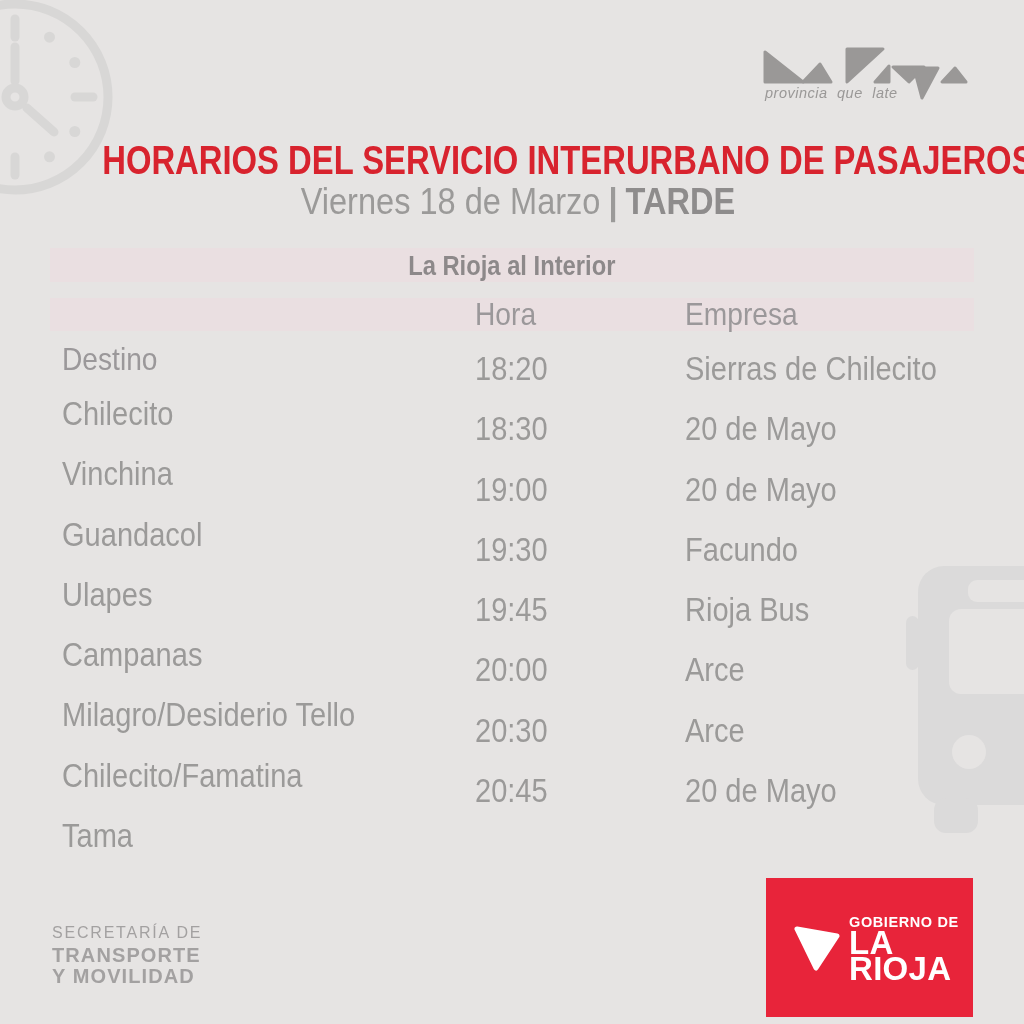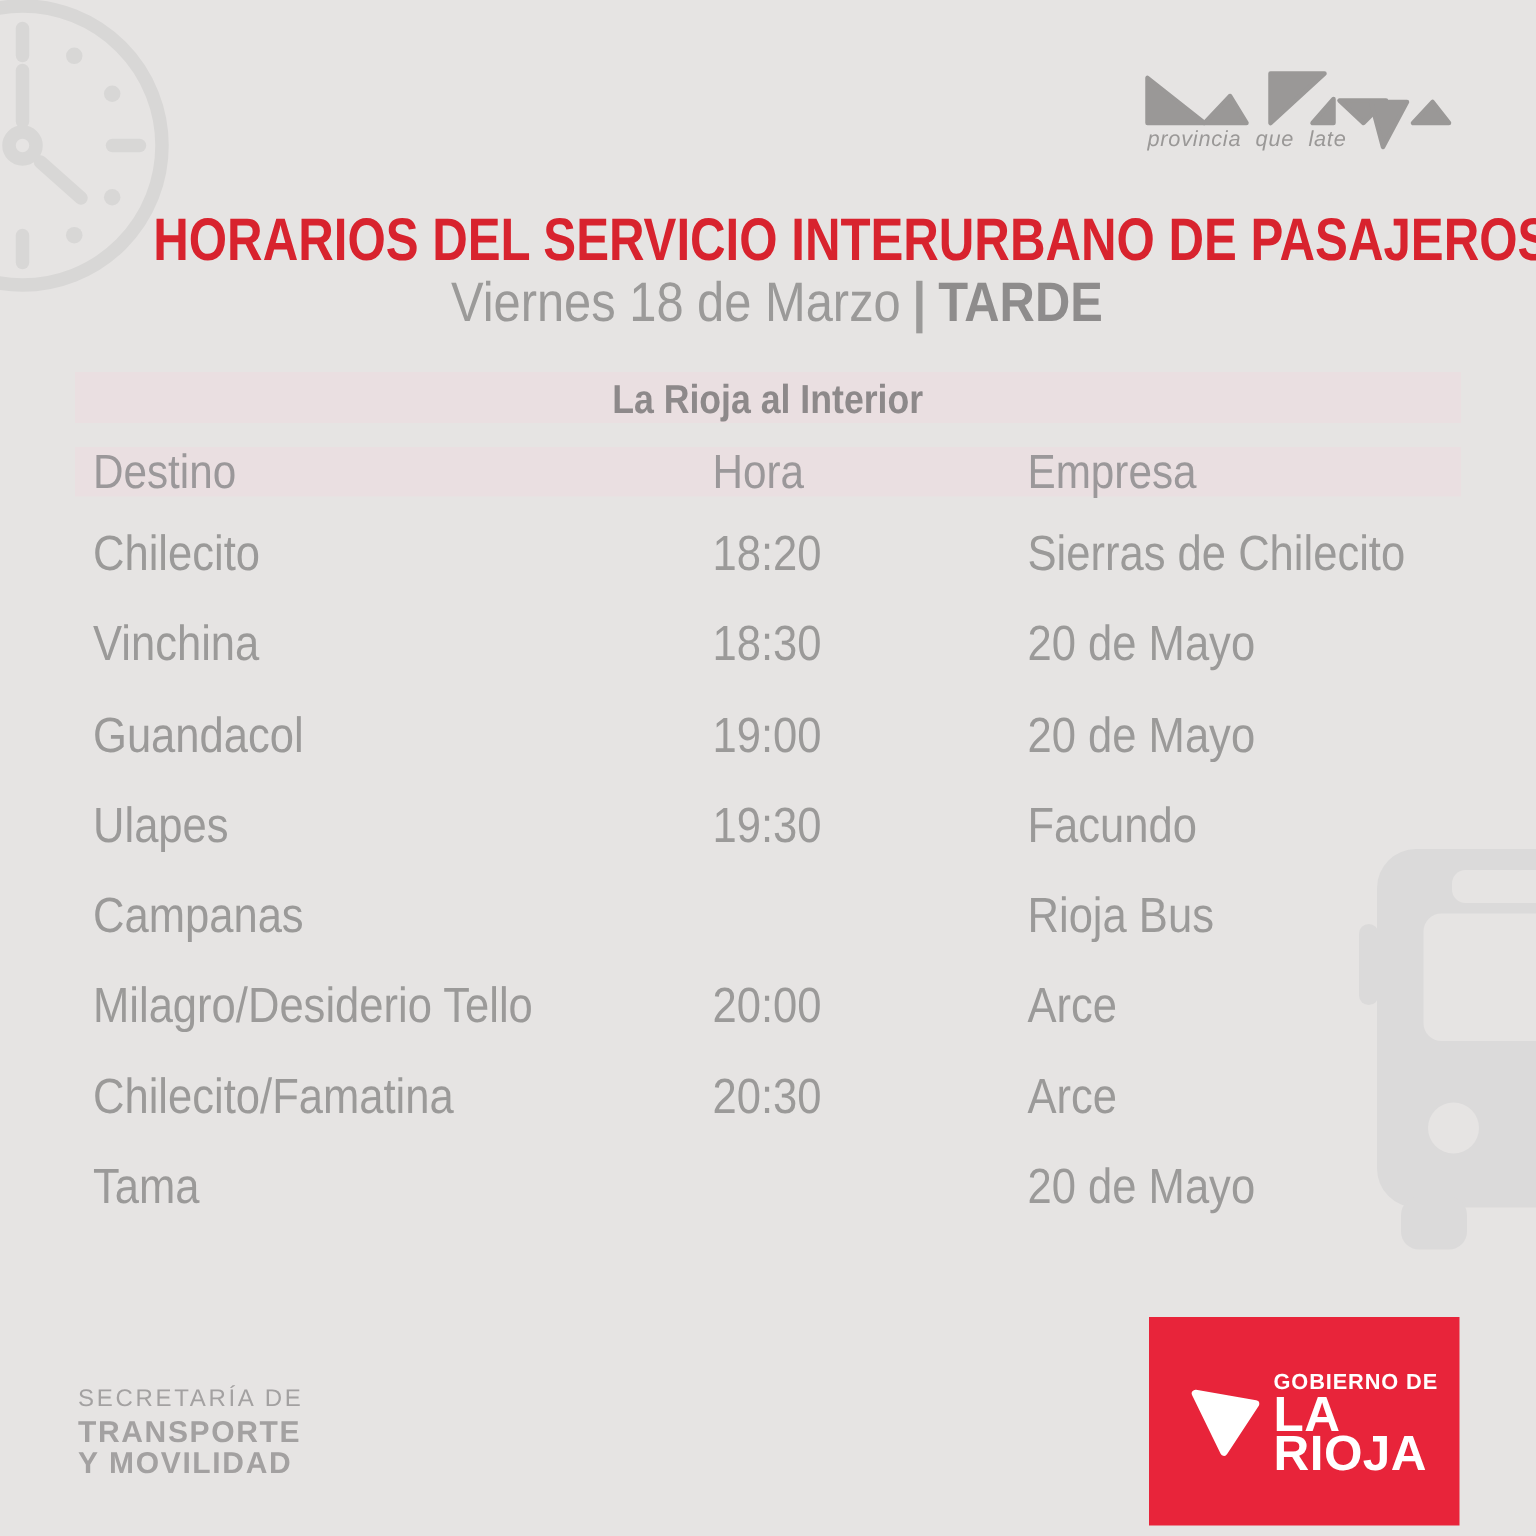--- a/index.html
+++ b/index.html
@@ -53,21 +53,21 @@
   
   .section-band{
     position:absolute;left:50px;top:248px;width:924px;height:34px;background:var(--band);
     display:flex;align-items:flex-end;justify-content:center;
     font-size:27px;font-weight:bold;color:var(--band-title);
   }
   .header-band{
     position:absolute;left:50px;top:298px;width:924px;height:33px;background:var(--band);
     font-size:32px;color:var(--header-gray);line-height:33px;
   }
-  .col-destino{position:absolute;left:12px;}
+  .col-destino{position:absolute;left:12px;margin-top:45px;}
   .col-hora{position:absolute;left:425px;}
   .col-empresa{position:absolute;left:635px;}
   .rows{position:absolute;left:50px;top:339px;width:924px;}
   .row{position:relative;height:60.3px;font-size:33px;color:var(--text-gray);line-height:60.3px;}
 
   
   .secretaria{position:absolute;left:52px;top:924px;color:var(--footer-gray);}
   .secretaria .l1{font-size:16px;letter-spacing:1.8px;margin-bottom:3px;}
   .secretaria .l2,.secretaria .l3{font-size:20px;font-weight:bold;letter-spacing:1.1px;line-height:21px;}
 
@@ -159,34 +159,36 @@
       <span class="col-hora"><span class="sqz-l">19:00</span></span>
       <span class="col-empresa"><span class="sqz-l">20 de Mayo</span></span>
     </div>
     <div class="row">
       <span class="col-destino"><span class="sqz-l">Ulapes</span></span>
       <span class="col-hora"><span class="sqz-l">19:30</span></span>
       <span class="col-empresa"><span class="sqz-l">Facundo</span></span>
     </div>
     <div class="row">
       <span class="col-destino"><span class="sqz-l">Campanas</span></span>
+      <span class="col-hora"><span class="sqz-l">19:45</span></span>
       <span class="col-empresa"><span class="sqz-l">Rioja Bus</span></span>
     </div>
     <div class="row">
       <span class="col-destino"><span class="sqz-l">Milagro/Desiderio Tello</span></span>
       <span class="col-hora"><span class="sqz-l">20:00</span></span>
       <span class="col-empresa"><span class="sqz-l">Arce</span></span>
     </div>
     <div class="row">
       <span class="col-destino"><span class="sqz-l">Chilecito/Famatina</span></span>
       <span class="col-hora"><span class="sqz-l">20:30</span></span>
       <span class="col-empresa"><span class="sqz-l">Arce</span></span>
     </div>
     <div class="row">
       <span class="col-destino"><span class="sqz-l">Tama</span></span>
+      <span class="col-hora"><span class="sqz-l">20:45</span></span>
       <span class="col-empresa"><span class="sqz-l">20 de Mayo</span></span>
     </div>
   </div>
 
   <div class="secretaria">
     <div class="l1">SECRETARÍA DE</div>
     <div class="l2">TRANSPORTE</div>
     <div class="l3">Y MOVILIDAD</div>
   </div>
 

